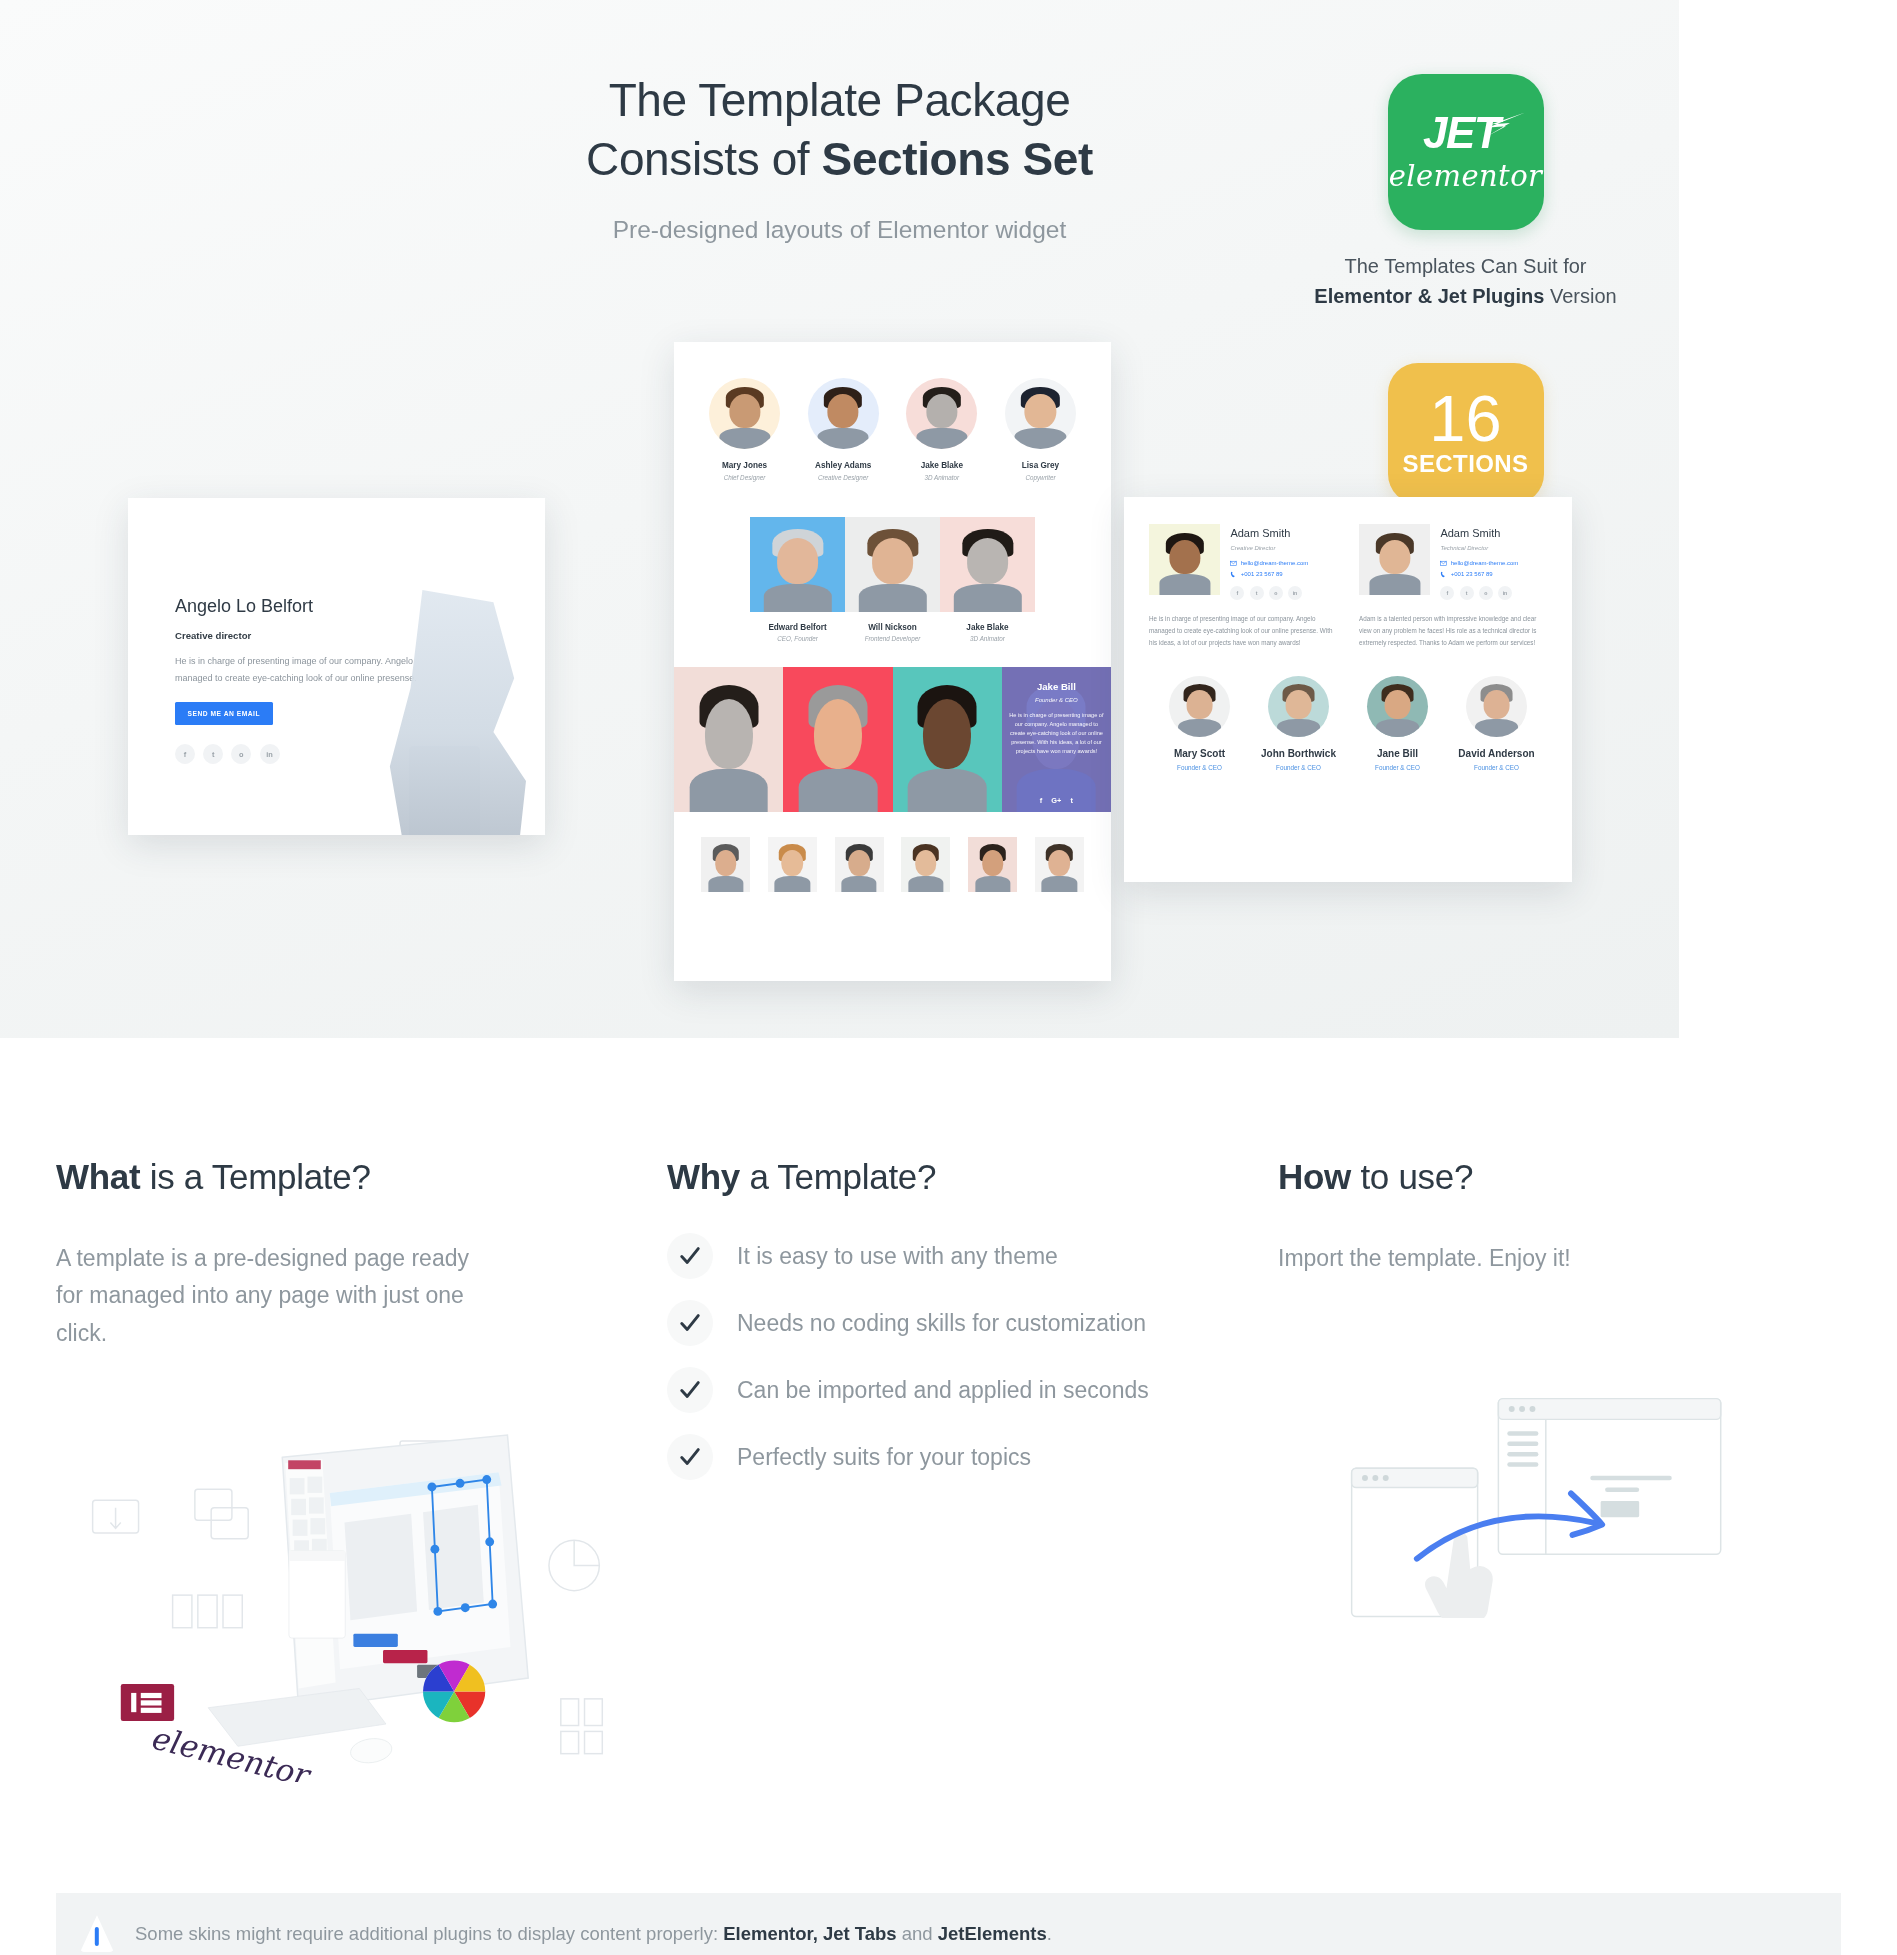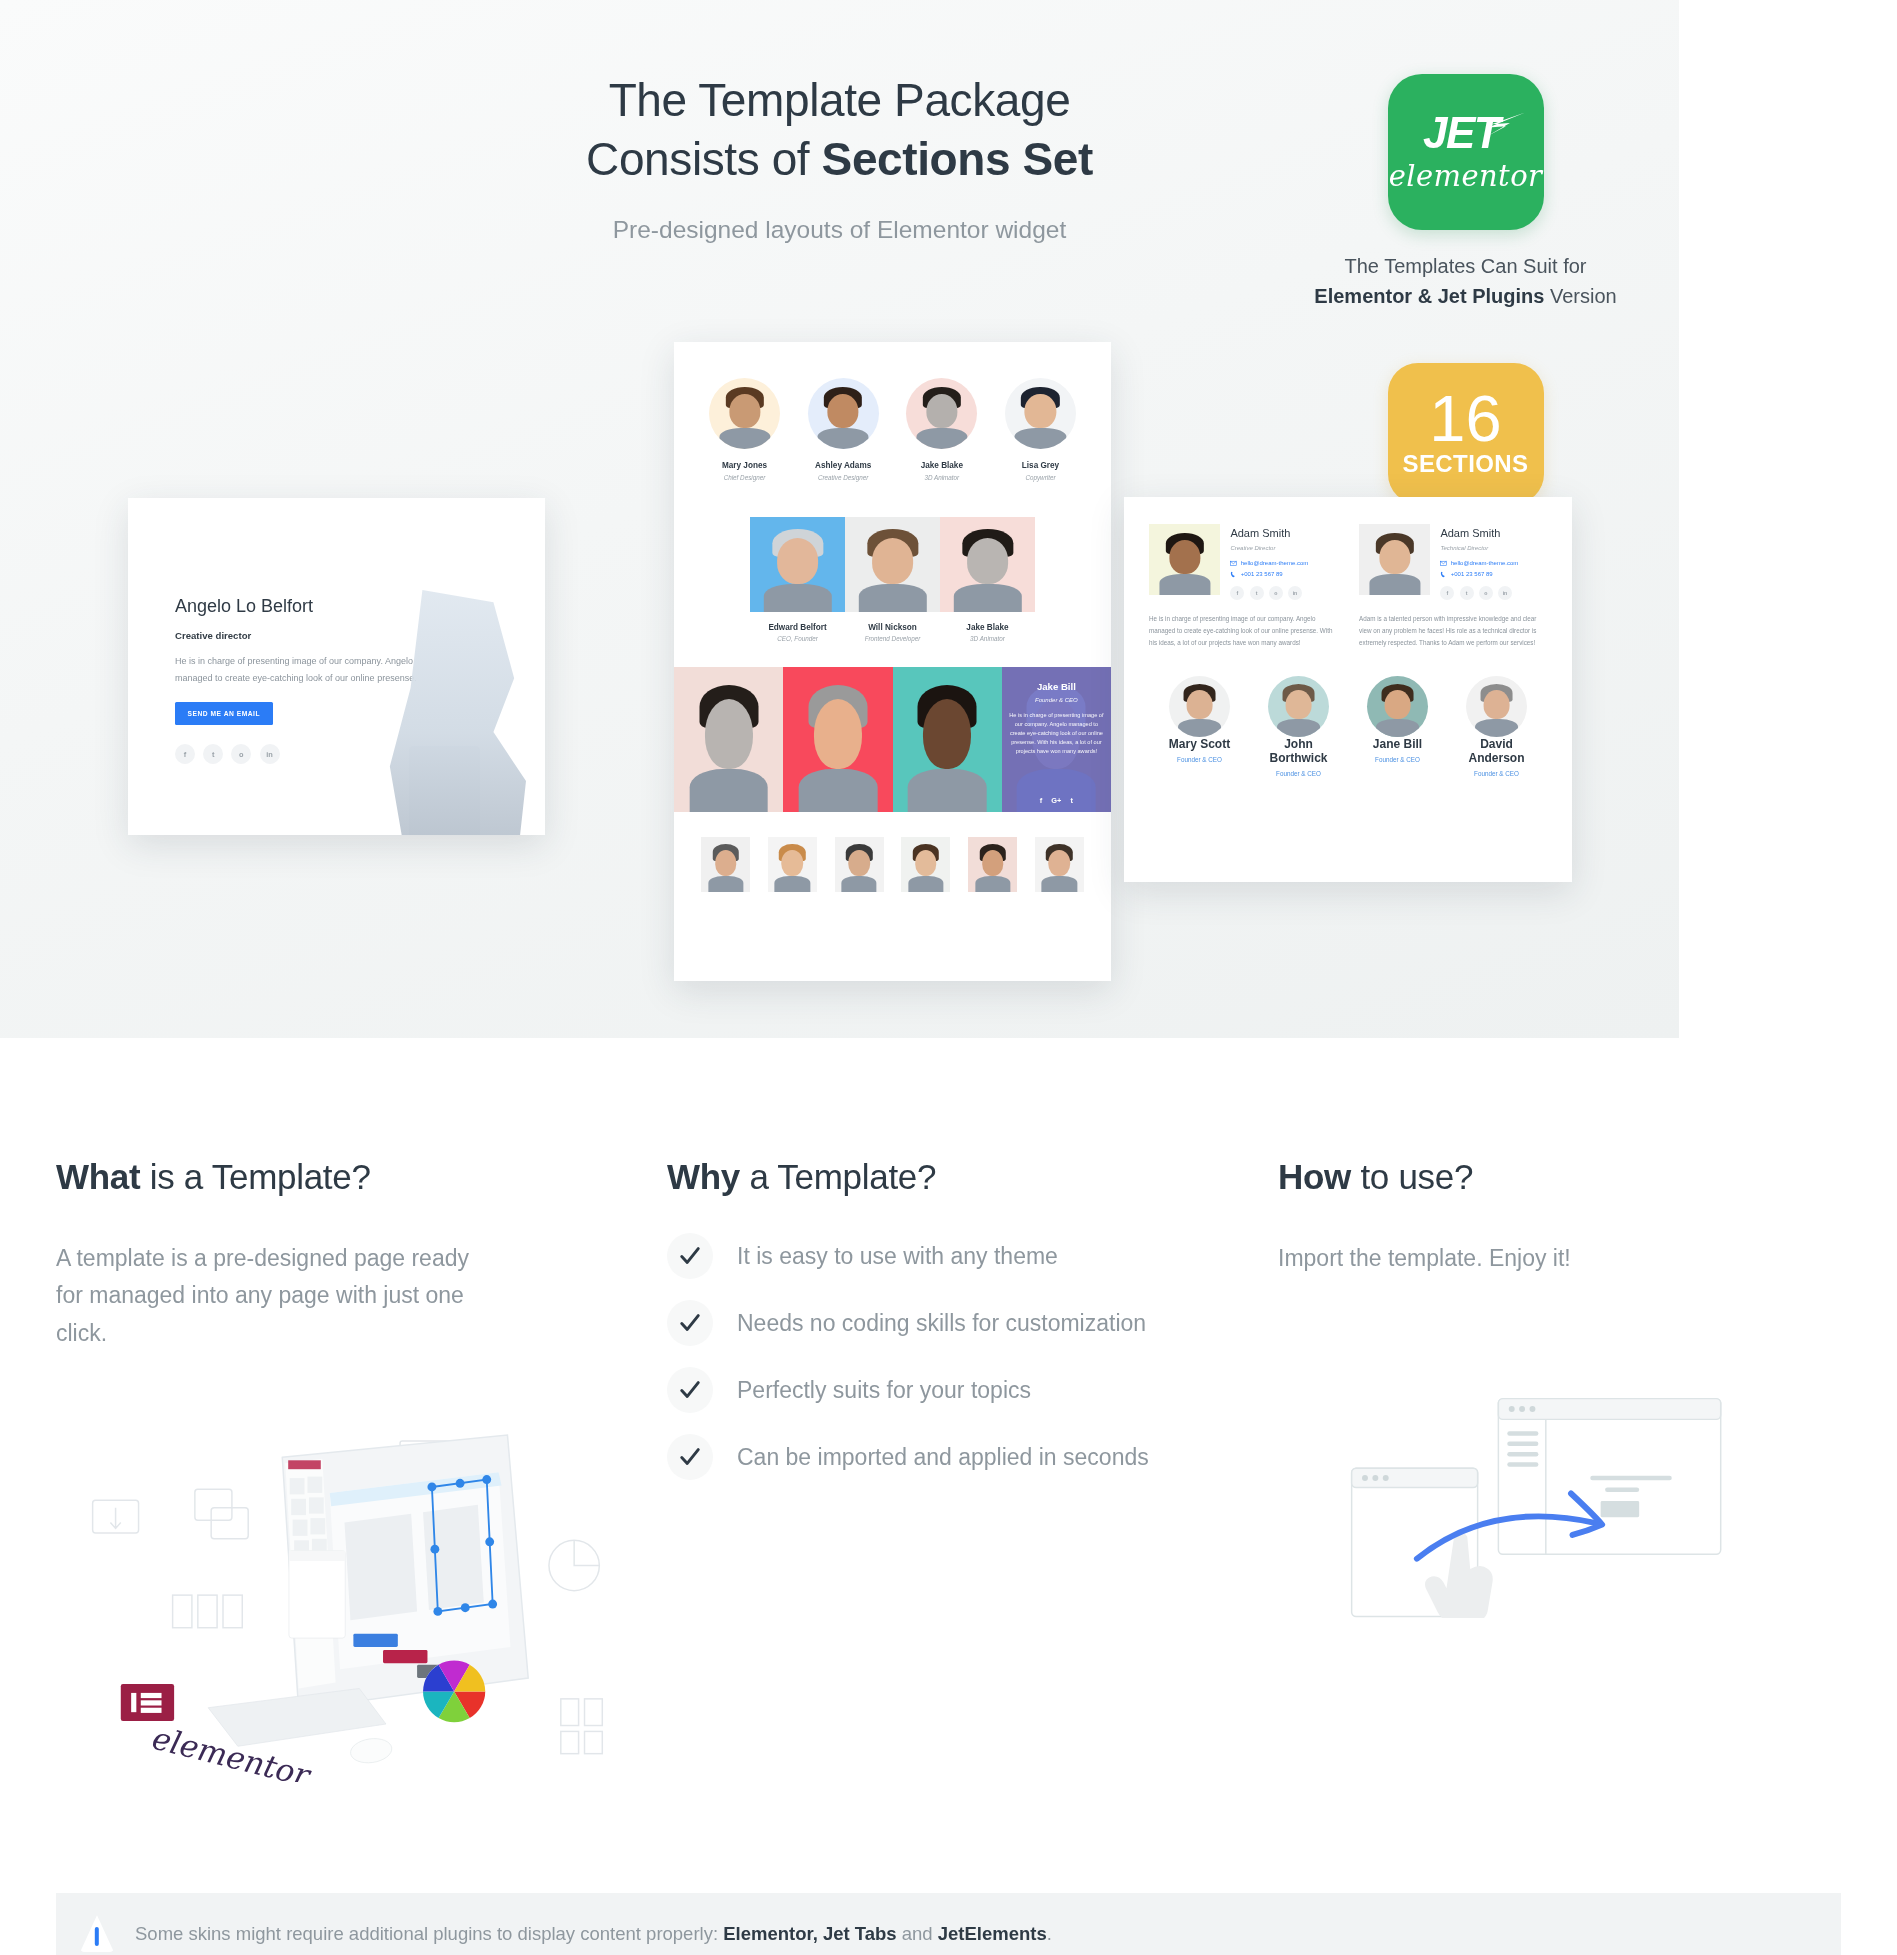--- a/index.html
+++ b/index.html
@@ -141,21 +141,21 @@
   .mr-role { font-size:6px; font-style:italic; color:#9aa2a9; margin-top:6px; }
   .mr-contact { margin-top:9px; font-size:6px; color:#2b7cf6; display:flex; flex-direction:column; gap:4.4px; }
   .mr-contact span { display:flex; gap:3.7px; align-items:center; }
   .mr-soc { margin-top:8.2px; display:flex; gap:5.2px; }
   .mr-soc .soc { width:14px; height:14px; font-size:5.2px; }
   .mr-desc { margin-top:12.6px; font-size:6.3px; line-height:1.95; color:#8b949c; }
 
   .mr-bottom { display:flex; justify-content:space-between; padding:0 6px; margin-top:27px; }
   .mrb-item { width:89px; text-align:center; }
   .mrb-circle { width:61px; height:61px; border-radius:50%; margin:0 auto; position:relative; overflow:hidden; }
-  .mrb-name { font-size:12px; font-weight:700; color:#2f3a45; }
+  .mrb-name { font-size:10px; font-weight:700; color:#2f3a45; margin-top:11px; }
   .mrb-role { font-size:6.3px; color:#4a90e2; margin-top:4.4px; }
 
   
   .face { position:absolute; inset:0; }
   .face .head {
     position:absolute; left:50%; top:22%; transform:translateX(-50%);
     width:44%; height:48%; border-radius:50% 50% 46% 46%; background:#d8b89c;
   }
   .face .hair {
     position:absolute; left:50%; top:12%; transform:translateX(-50%);
@@ -684,29 +684,29 @@
                 </svg>
               </div>
             <div class="check-text">Needs no coding skills for customization</div>
           </div>
           <div class="check-item">
             <div class="check-circle">
                 <svg viewBox="0 0 24 24">
                   <path d="M3 12.5 L9 19 L21 4" fill="none" stroke="#2e3a45" stroke-width="3.2" stroke-linecap="round" stroke-linejoin="round"></path>
                 </svg>
               </div>
-            <div class="check-text">Perfectly suits for your topics</div>
+            <div class="check-text">Can be imported and applied in seconds</div>
           </div>
           <div class="check-item">
             <div class="check-circle">
                 <svg viewBox="0 0 24 24">
                   <path d="M3 12.5 L9 19 L21 4" fill="none" stroke="#2e3a45" stroke-width="3.2" stroke-linecap="round" stroke-linejoin="round"></path>
                 </svg>
               </div>
-            <div class="check-text">Can be imported and applied in seconds</div>
+            <div class="check-text">Perfectly suits for your topics</div>
           </div>
         </div>
       </div>
 
       <div class="col col-3">
         <h2 class="col-h"><b>How</b><span> to use?</span></h2>
         <p class="col-p">Import the template. Enjoy it!</p>
 
         <div class="illus-how">
           <svg viewBox="0 0 560 340" width="415" height="252">

